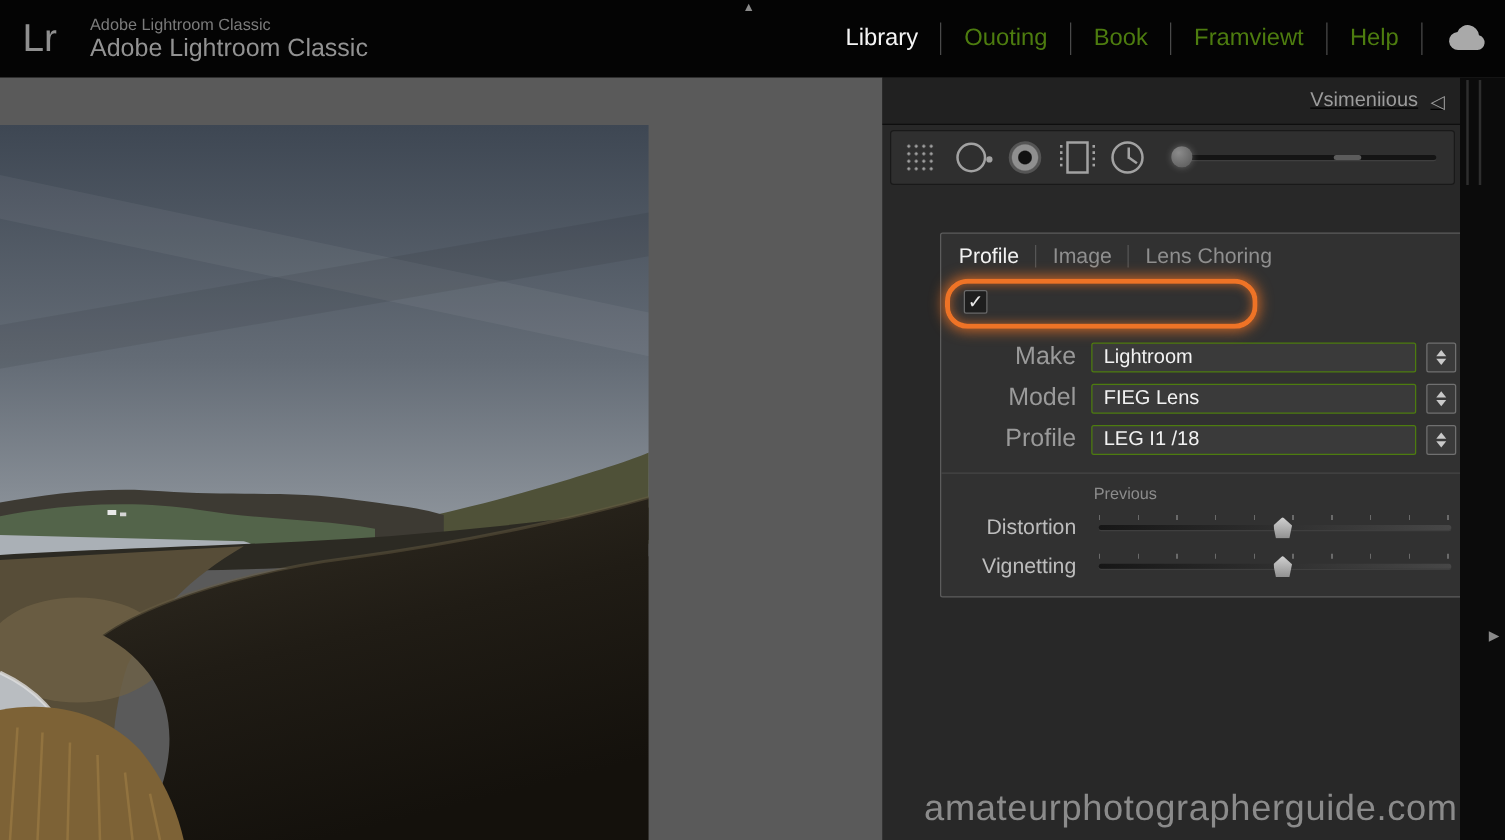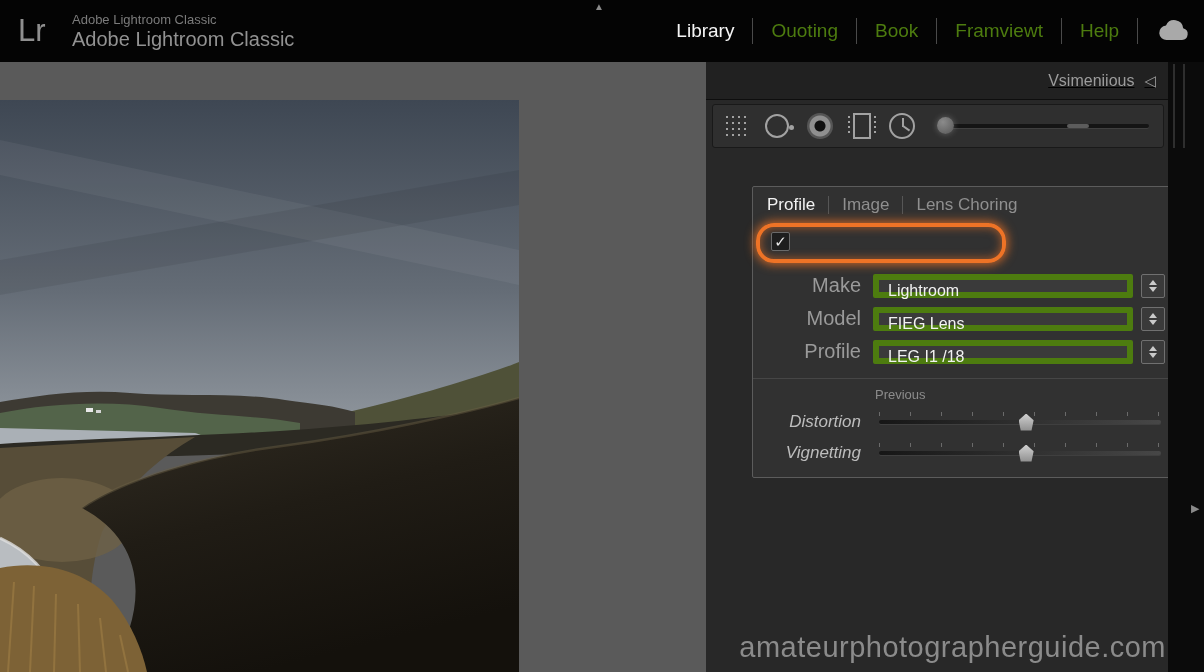--- a/index.html
+++ b/index.html
@@ -79,35 +79,35 @@
   #highlight { position:absolute; left:3px; top:0px; width:250px; height:40px;
       border:4px solid #ee7326; border-radius:18px;
       box-shadow:0 0 10px 2px rgba(238,115,38,.75), inset 0 0 8px 1px rgba(238,115,38,.55); }
   #checkbox { position:absolute; left:18px; top:9px; width:19px; height:19px; background:#1e1e1e;
       border:1px solid #6a6a6a; border-radius:2px; color:#e8e8e8; font-size:15px; line-height:18px;
       text-align:center; cursor:pointer; }
   #check-label { position:absolute; left:47px; top:9px; font-size:17px; color:#f0f0f0; }
 
   .field-row { display:flex; align-items:center; height:33px; }
   .field-label { width:108px; text-align:right; color:#9a9a9a; font-size:20px; }
-  .dropdown { margin-left:12px; width:260px; height:24px; background:#3a3a3a; border:6px solid #4d7c0f;
+  .dropdown { margin-left:12px; width:260px; height:24px; background:#3a3a3a; border:1px solid #4d7c0f;
       border-radius:2px; color:#f2f2f2; font-size:16px; line-height:22px; padding-left:9px; cursor:pointer; }
   .stepper { margin-left:8px; width:24px; height:24px; background:#3a3a3a; border:1px solid #707070;
       border-radius:2px; display:flex; flex-direction:column; align-items:center; justify-content:center;
       gap:2px; cursor:pointer; }
   .tri-up { width:0; height:0; border-left:4px solid transparent; border-right:4px solid transparent;
       border-bottom:5px solid #c9c9c9; }
   .tri-down { width:0; height:0; border-left:4px solid transparent; border-right:4px solid transparent;
       border-top:5px solid #c9c9c9; }
 
   #previous-section { margin-top:10px; border-top:1px solid #464646; padding-top:8px; }
   #previous-label { display:block; margin-left:122px; color:#8c8c8c; font-size:13px; margin-bottom:4px; }
 
   .slider-row { display:flex; align-items:center; height:31px; }
-  .slider-label { width:108px; text-align:right; color:#bdbdbd; font-size:17px;font-style:italic; }
+  .slider-label { width:108px; text-align:right; color:#bdbdbd; font-size:17px; }
   .slider { position:relative; margin-left:18px; width:282px; height:24px; cursor:pointer; }
   .slider .ticks { position:absolute; left:0; right:0; top:2px; height:4px;
       background-image:repeating-linear-gradient(90deg, #6a6a6a 0 1px, transparent 1px 31px); }
   .slider .track { position:absolute; left:0; right:0; top:10px; height:4px; border-radius:2px;
       background:linear-gradient(90deg,#161616,#474747); box-shadow:0 1px 0 rgba(255,255,255,.07); }
   .slider .knob { position:absolute; top:4px; width:15px; height:17px; margin-left:-7px;
       background:linear-gradient(#d0d0d0,#8f8f8f);
       clip-path:polygon(50% 0, 100% 40%, 86% 100%, 14% 100%, 0 40%); }
   .slider-value { flex:1; text-align:right; padding-right:14px; color:#bdbdbd; font-size:16px; }
 

